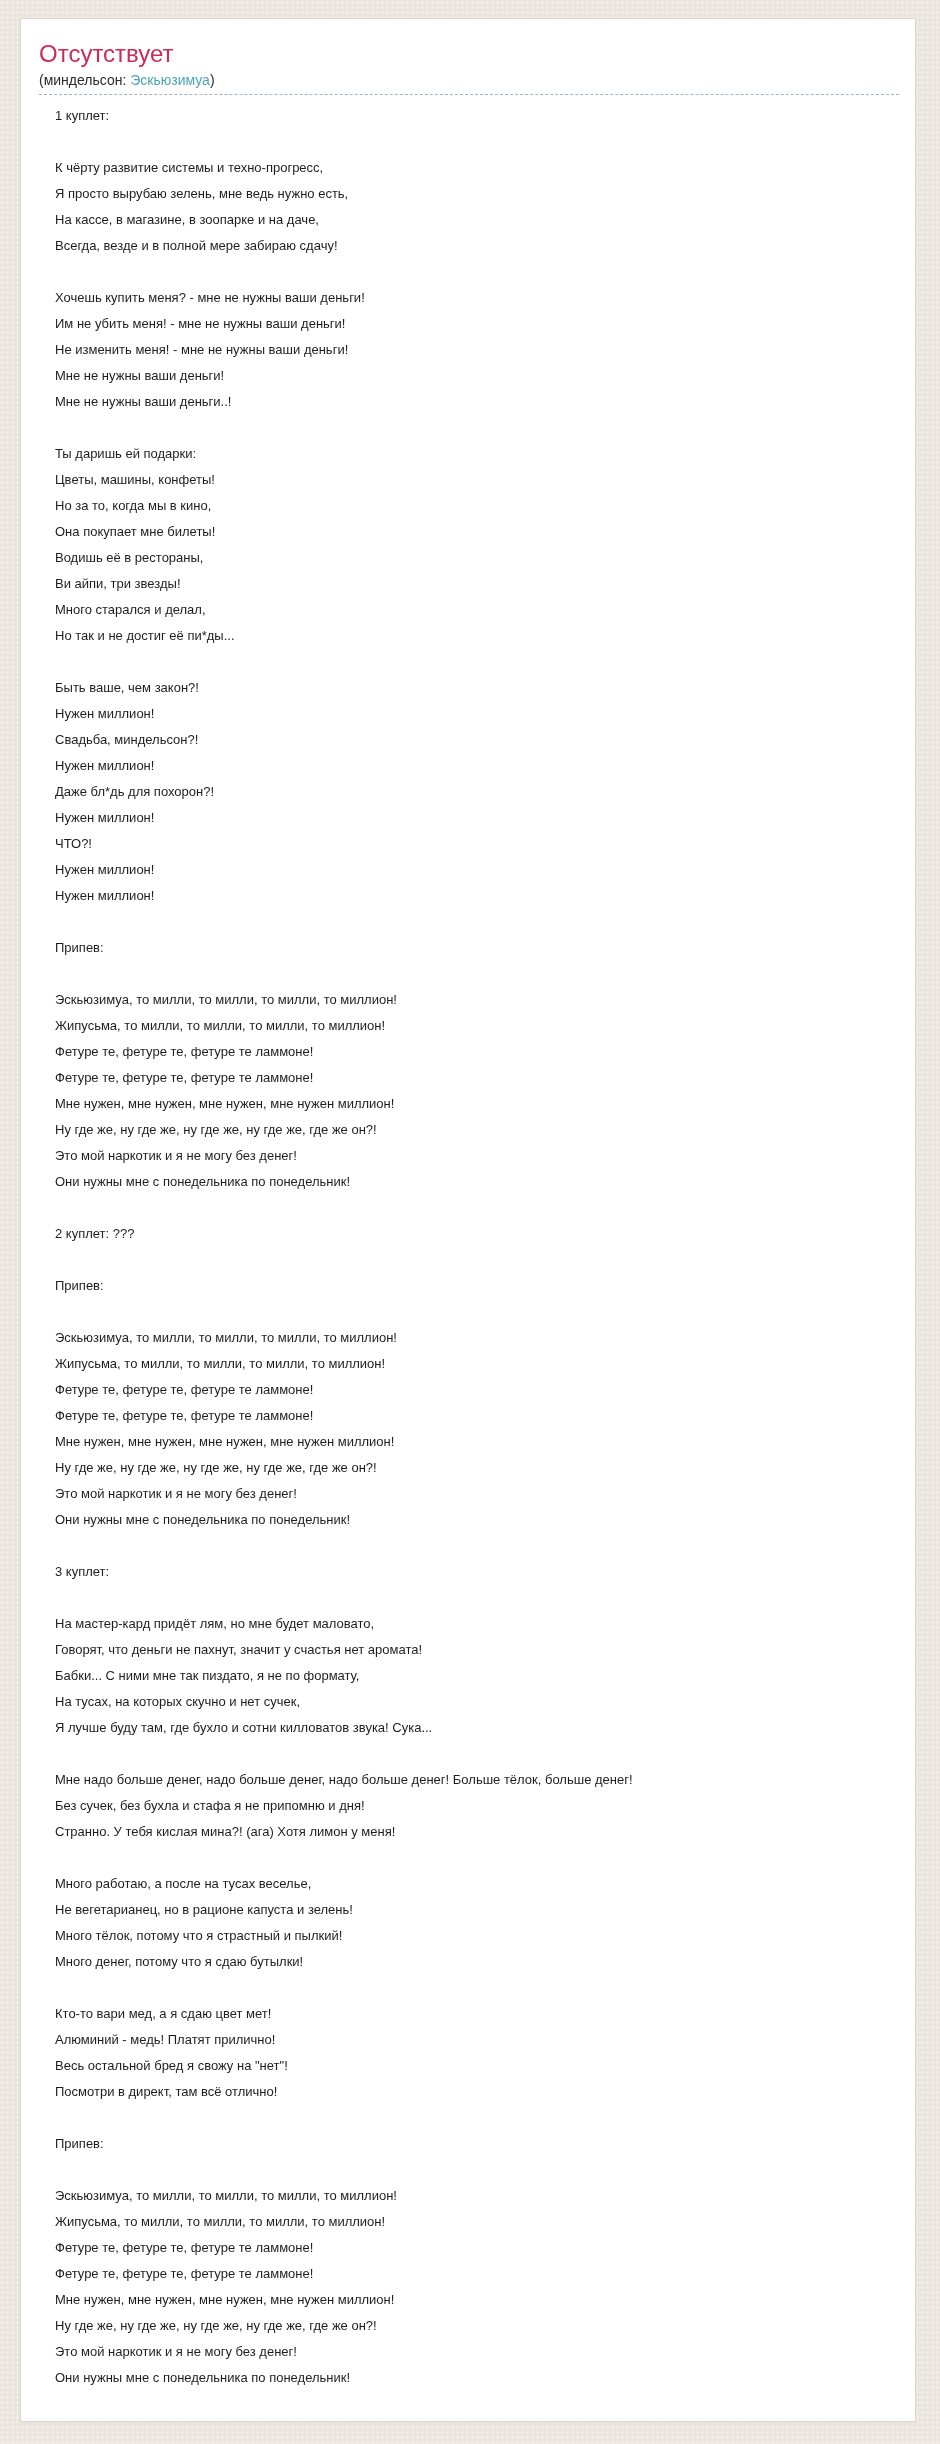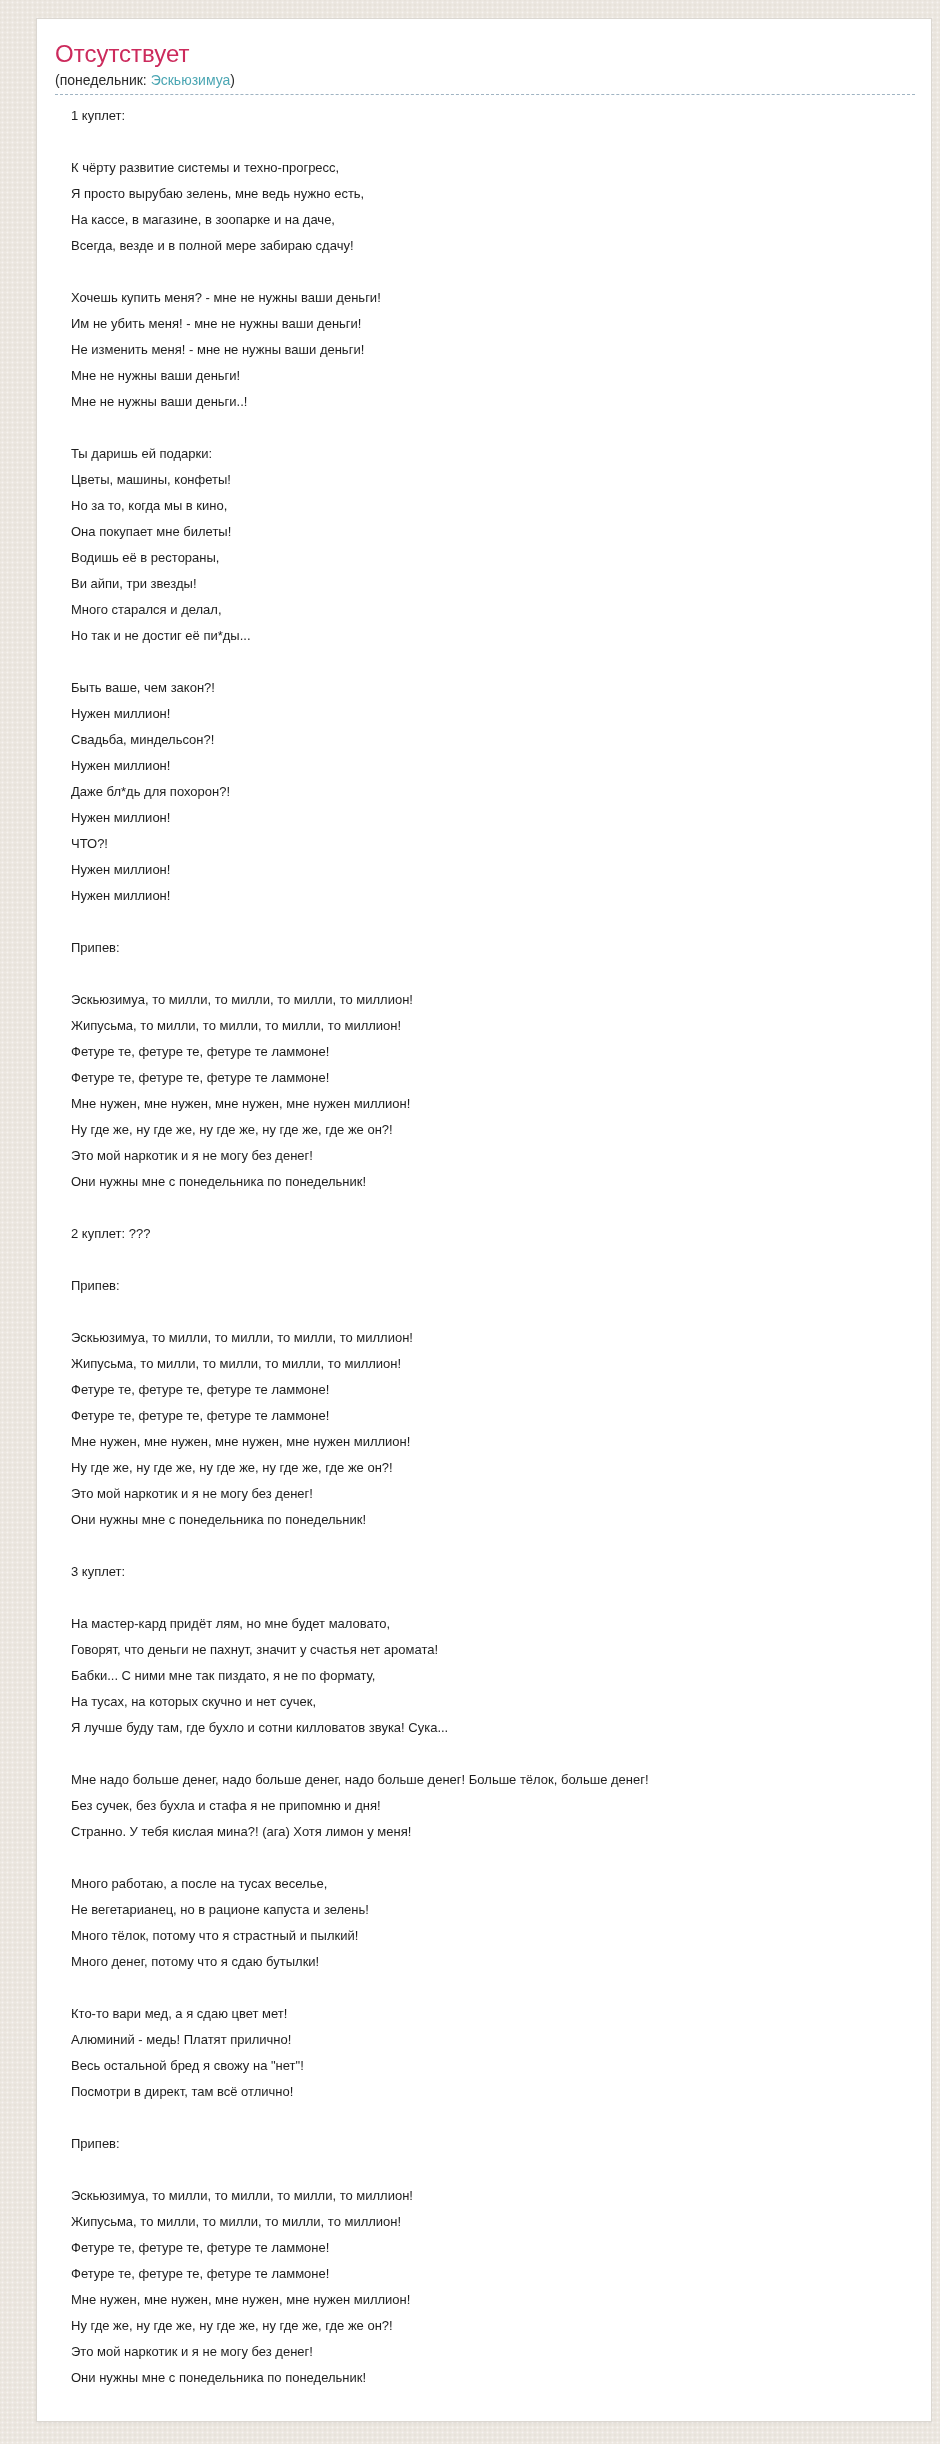--- a/index.html
+++ b/index.html
@@ -20,21 +20,21 @@
     background-color: var(--page-background);
     background-image:
       radial-gradient(circle, rgba(255,255,255,0.55) 0.8px, transparent 1.1px),
       radial-gradient(circle, rgba(186,176,165,0.22) 0.8px, transparent 1.1px);
     background-size: 5px 5px, 5px 5px;
     background-position: 0 0, 2.5px 2.5px;
     overflow: hidden;
   }
   .card {
     position: absolute;
-    left: 36px;
+    left: 20px;
     top: 18px;
     width: 896px;
     height: 2404px;
     background: var(--card-background);
     border: 1px solid #dbd7d1;
     box-shadow: 0 1px 2px rgba(0,0,0,0.06);
     padding: 20px 0 0 18px;
     overflow: hidden;
   }
   .title {
@@ -68,21 +68,21 @@
     color: var(--text);
     white-space: pre;
   }
 </style>
 </head>
 <body>
 
 <div class="page">
   <div class="card">
     <h1 class="title">Отсутствует</h1>
-    <div class="artist-line"><span>(понедельник: </span><a class="artist-link">Эскьюзимуа</a><span>)</span></div>
+    <div class="artist-line"><span>(миндельсон: </span><a class="artist-link">Эскьюзимуа</a><span>)</span></div>
     <div class="divider"></div>
     <div class="lyrics">1 куплет:
 
 К чёрту развитие системы и техно-прогресс,
 Я просто вырубаю зелень, мне ведь нужно есть,
 На кассе, в магазине, в зоопарке и на даче,
 Всегда, везде и в полной мере забираю сдачу!
 
 Хочешь купить меня? - мне не нужны ваши деньги!
 Им не убить меня! - мне не нужны ваши деньги!

